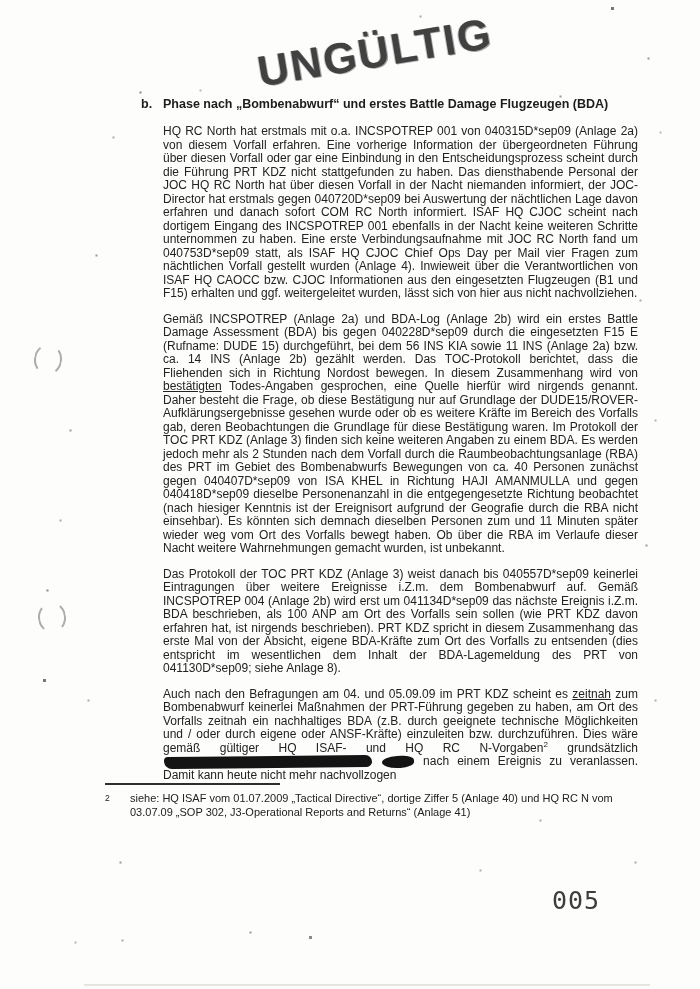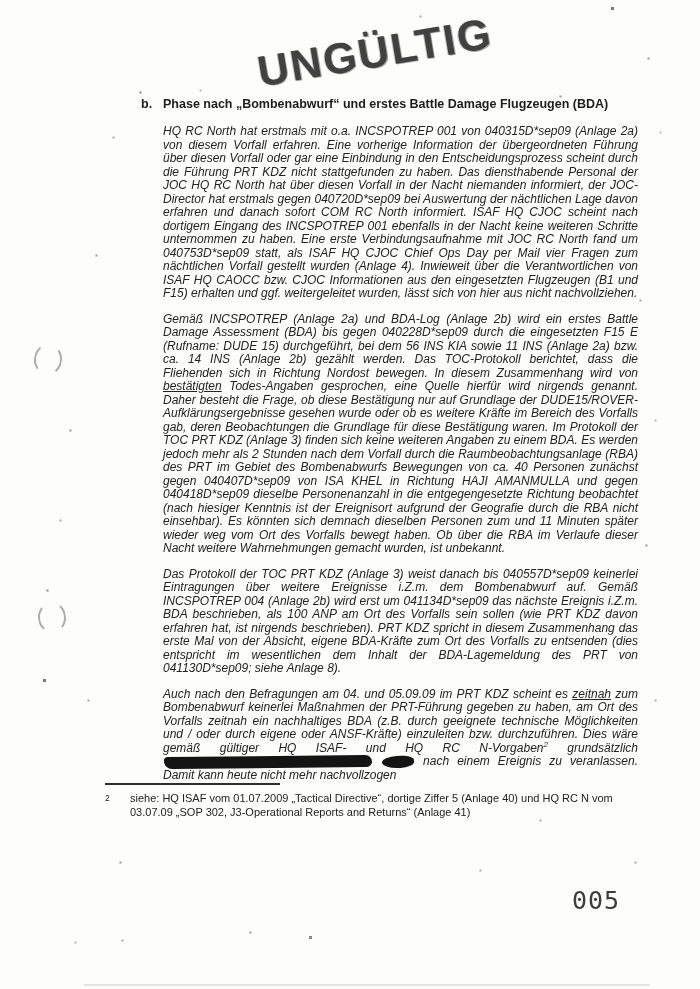--- a/index.html
+++ b/index.html
@@ -24,42 +24,42 @@
     font-weight:700;font-size:43px;letter-spacing:2px;
     color:#282828;opacity:.88;
     text-shadow:1px 1px 0 rgba(30,30,30,.45), -1px 0 0 rgba(30,30,30,.3);
     font-family:"Liberation Sans", sans-serif;
     white-space:nowrap;
   }
   
   .content{position:absolute;left:141px;top:97px;width:497px;}
   .heading{display:flex;font-weight:700;font-size:12.5px;line-height:15px;color:#1d1d1d;}
   .heading .hlabel{width:22px;flex:0 0 22px;}
-  .bodytext{margin-left:22px;width:475px;margin-top:13px;font-style:italic;}
+  .bodytext{margin-left:22px;width:475px;margin-top:13px;}
   .para{
     text-align:justify;font-size:12px;line-height:13.5px;color:#222;
     margin:0 0 12px 0;hyphens:auto;-webkit-hyphens:auto;
   }
   .para .ul{text-decoration:underline;}
   .para sup{font-size:8px;line-height:0;}
   .redact{
     display:inline-block;height:12px;background:#141414;
     vertical-align:middle;margin:0 1px;
   }
   .redact.long{border-radius:6px 10px 8px 12px;transform:rotate(-.6deg);}
   .redact.short{border-radius:55% 45% 50% 60%;transform:rotate(-3deg);}
   
   .footnote{position:absolute;left:105px;top:783px;width:535px;}
   .fn-rule{width:175px;height:2px;background:#2f2f2f;}
   .fn-row{display:flex;margin-top:7px;}
   .fn-marker{flex:0 0 25px;font-size:8.5px;padding-top:1px;color:#222;}
   .fn-text{width:505px;font-size:11px;line-height:13.5px;color:#222;}
   
   .pagenum{
-    position:absolute;left:572px;top:886px;
+    position:absolute;left:552px;top:886px;
     font-family:"DejaVu Sans Mono", monospace;
     font-size:25px;letter-spacing:1px;color:#3d3d3d;
   }
   
   .punch{
     position:absolute;width:24px;height:27px;border-radius:50%;
     border:2px solid #6b6b6b;border-top-color:transparent;border-bottom-color:transparent;
     opacity:.55;
   }
   .punch.p1{left:34px;top:344px;transform:rotate(8deg);}

